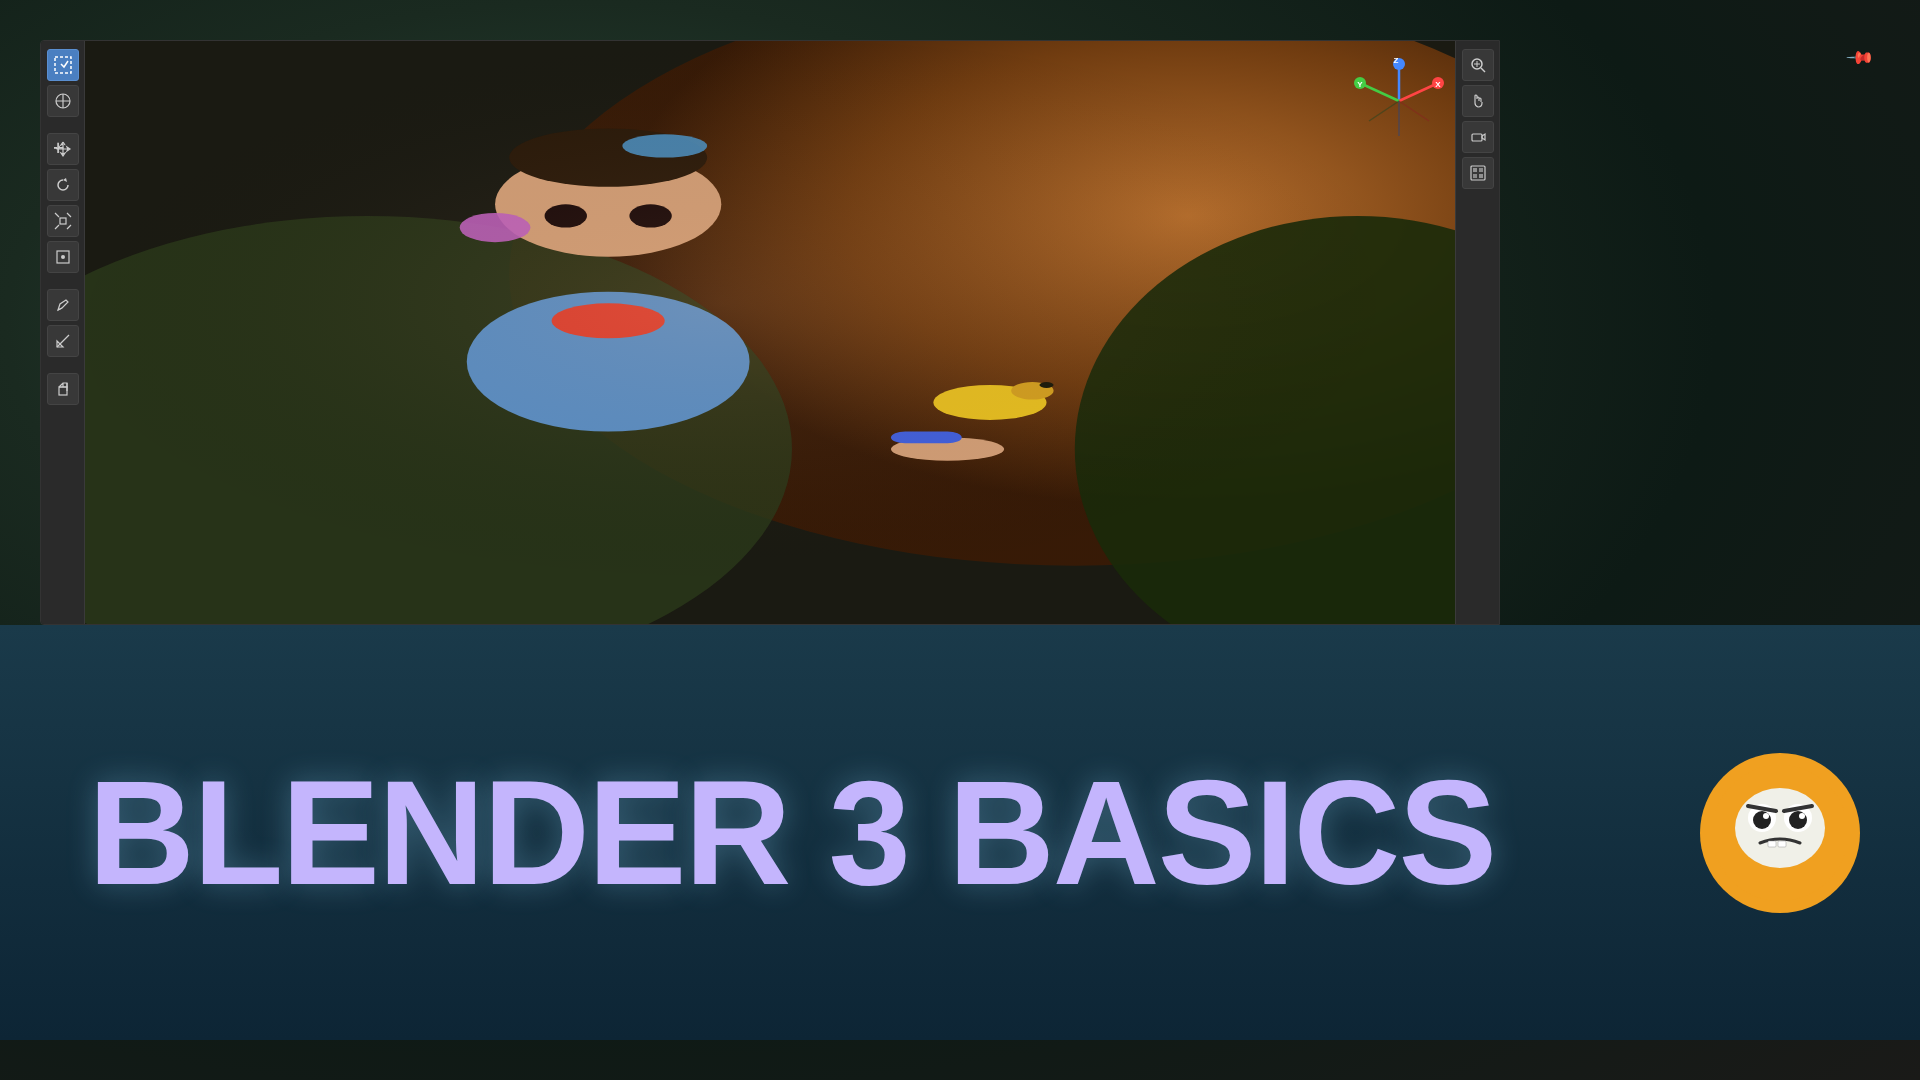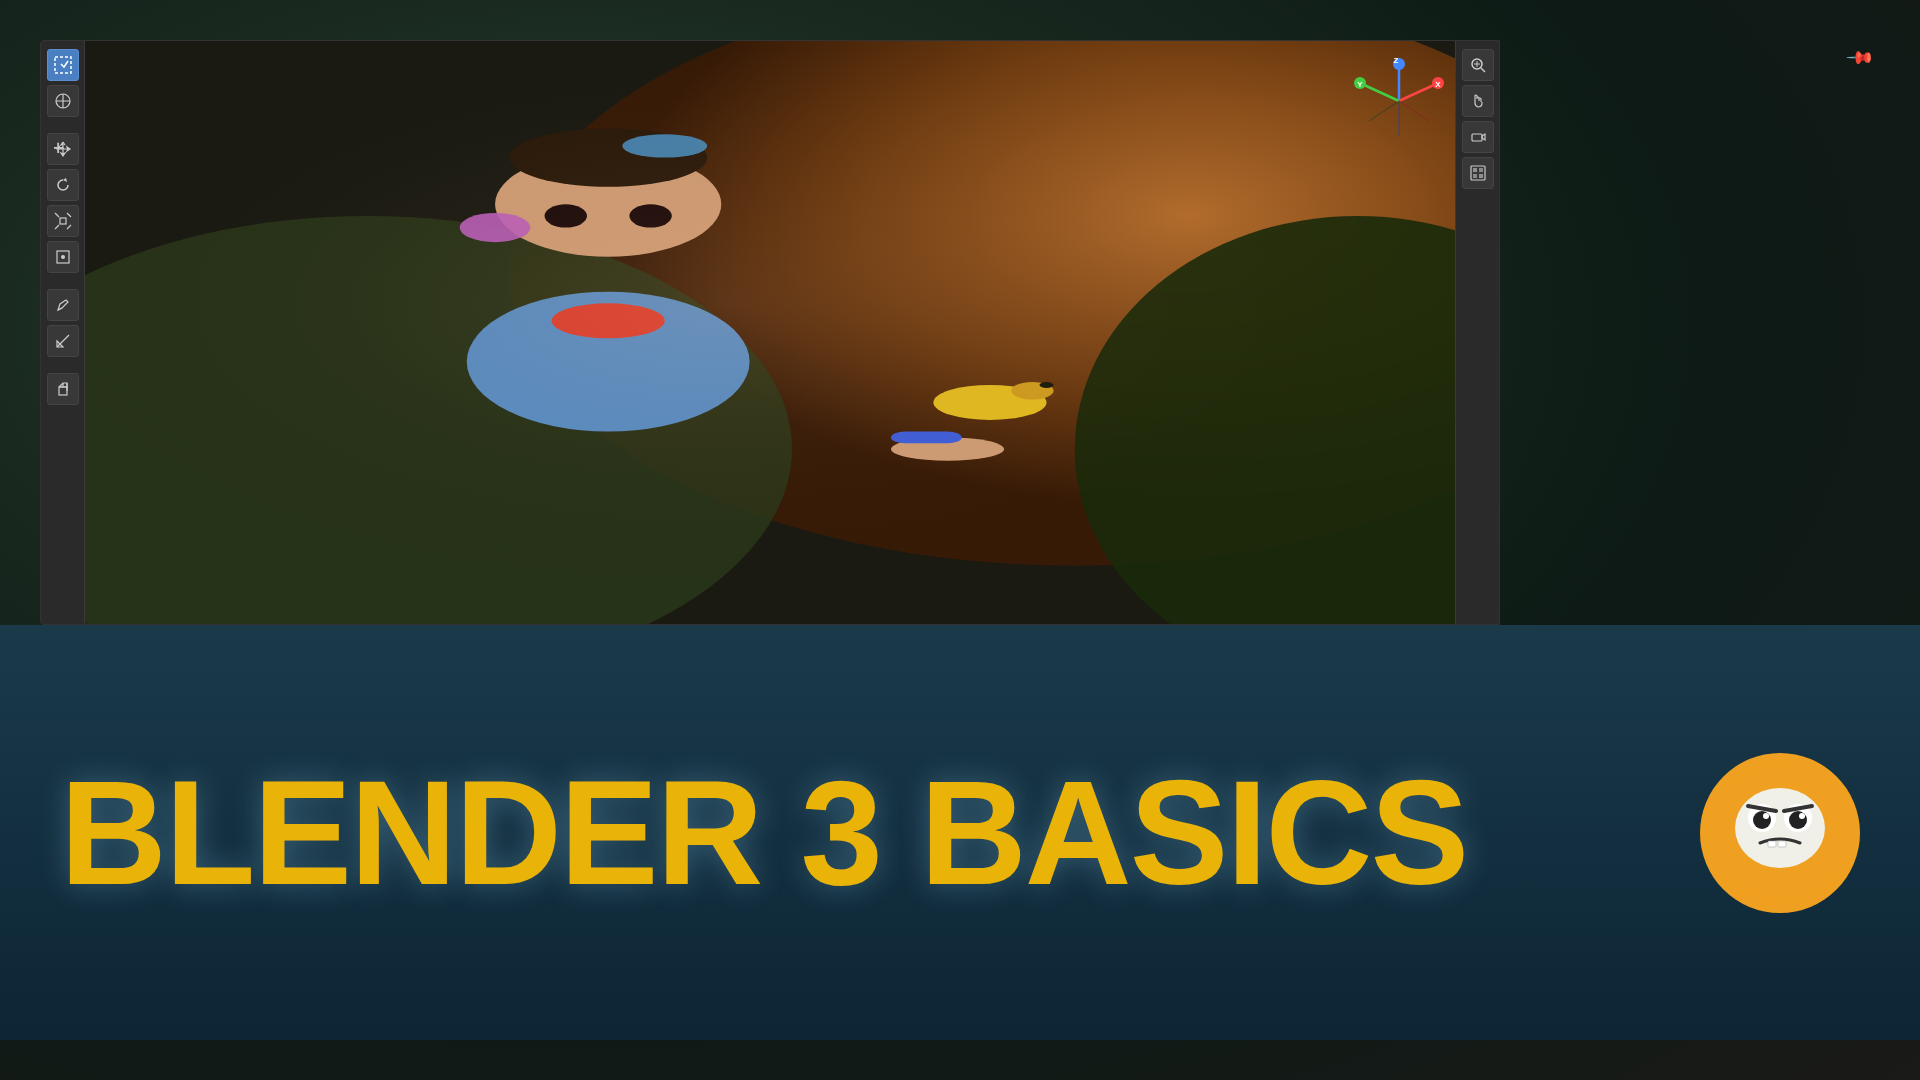--- a/index.html
+++ b/index.html
@@ -372,28 +372,29 @@
     .bottom-banner::before {
       content: '';
       position: absolute;
       top: 0; left: 0; right: 0; bottom: 0;
       background: linear-gradient(180deg, #1a3a4a 0%, #0d2535 100%);
     }
 
     .banner-title {
       font-size: 148px;
       font-weight: 900;
-      color: #eab308;
+      color: #c4b5fd;
       text-transform: uppercase;
       letter-spacing: -2px;
       position: relative;
       z-index: 1;
       line-height: 0.9;
       font-family: 'Arial Black', Arial, sans-serif;
       text-shadow: 0 0 30px rgba(150, 220, 255, 0.3);
+      margin-left: 28px;
     }
 
     
     .cgboost-logo {
       position: relative;
       z-index: 1;
       width: 160px;
       height: 160px;
     }
 

